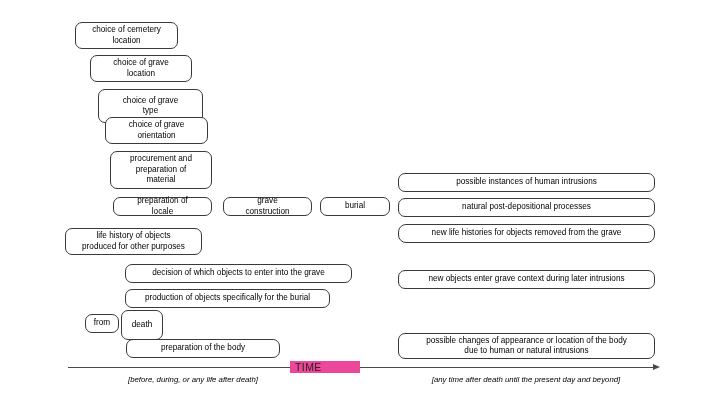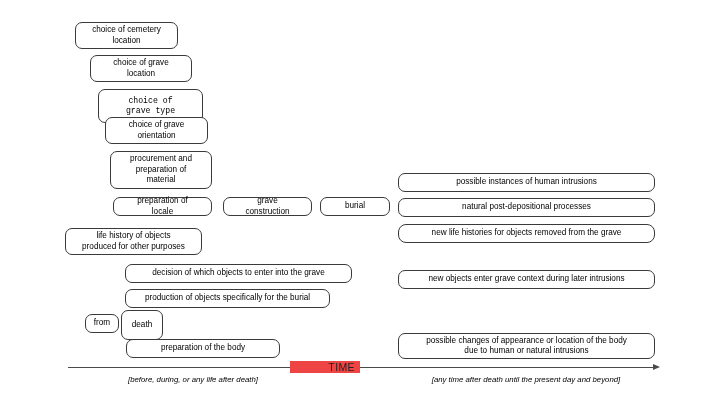--- a/index.html
+++ b/index.html
@@ -50,44 +50,44 @@
     border-top: 3.5px solid transparent;
     border-bottom: 3.5px solid transparent;
     border-left: 7px solid #4a4a4a;
   }
   .axis-label {
     position: absolute;
     font-size: 10.5px;
     line-height: 12px;
     letter-spacing: 0.4px;
     color: #222222;
-    background: #ef4444;
+    background: #ec4899;
     padding: 0 5px;
-    text-align: right;
+    text-align: left;
     white-space: nowrap;
   }
   .caption {
     position: absolute;
     font-size: 7.8px;
     line-height: 10px;
     font-style: italic;
     color: #000000;
     text-align: center;
     white-space: nowrap;
   }
 </style>
 </head>
 <body>
 
 <div id="diagram">
     <div class="node" style="left: 75px; top: 22px; width: 103px; height: 27px;">choice of cemetery
 location</div>
     <div class="node" style="left: 90px; top: 55px; width: 102px; height: 27px;">choice of grave
 location</div>
-    <div class="node" style="left: 98px; top: 89px; width: 105px; height: 34px; font-family: Liberation Mono, monospace;">choice of grave type</div>
+    <div class="node" style="left: 98px; top: 89px; width: 105px; height: 34px;">choice of grave type</div>
     <div class="node" style="left: 105px; top: 117px; width: 103px; height: 27px;">choice of grave
 orientation</div>
     <div class="node" style="left: 113px; top: 197px; width: 99px; height: 19px;">preparation of locale</div>
     <div class="node" style="left: 110px; top: 151px; width: 102px; height: 38px;">procurement and
 preparation of
 material</div>
     <div class="node" style="left: 223px; top: 197px; width: 89px; height: 19px;">grave construction</div>
     <div class="node" style="left: 320px; top: 197px; width: 70px; height: 19px;">burial</div>
     <div class="node" style="left: 65px; top: 228px; width: 137px; height: 27px;">life history of objects
 produced for other purposes</div>

